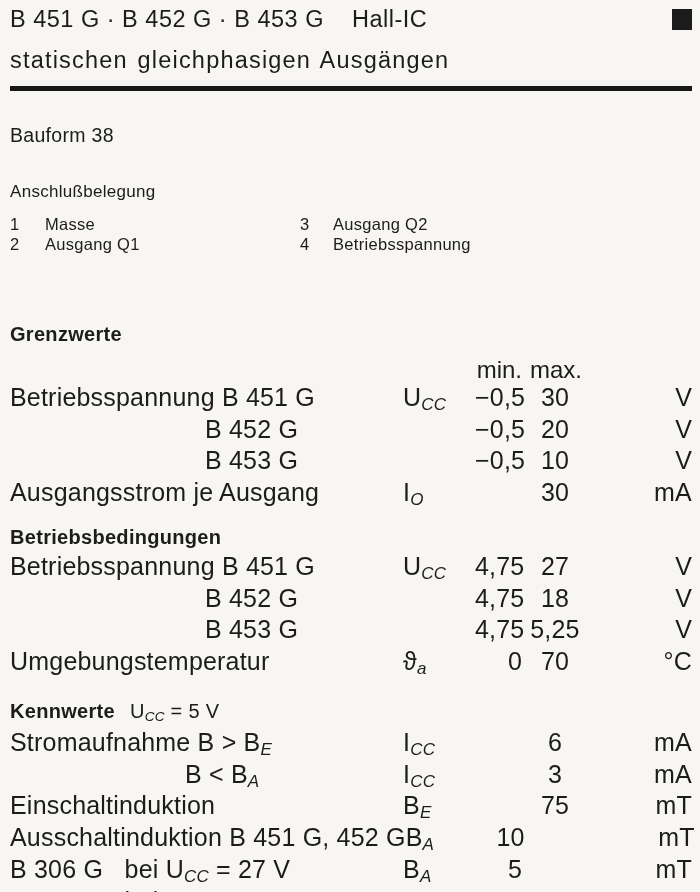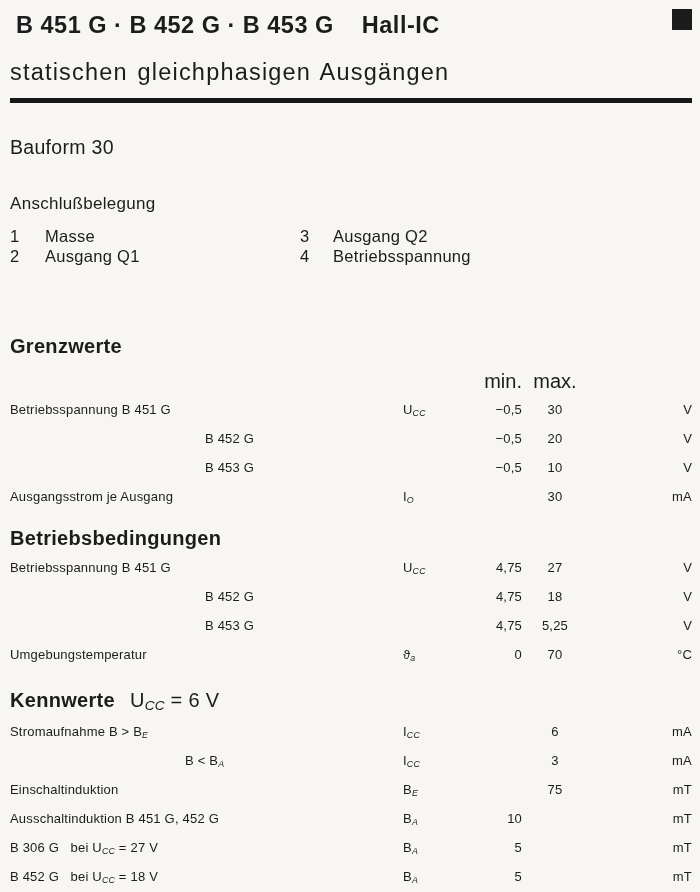--- a/index.html
+++ b/index.html
@@ -6,21 +6,21 @@
   body{
     width:700px;height:892px;overflow:hidden;
     background:#f7f6f2;color:#1c1c1c;
     font-family:"Liberation Sans","DejaVu Sans",sans-serif;
     -webkit-font-smoothing:antialiased;
   }
   .page{padding:6px 8px 0 10px;}
 
   
   .title-row{display:flex;align-items:flex-start;}
-  h1{margin:6px;font-size:23.5px;font-weight:bold;letter-spacing:.5px;white-space:pre;}
+  h1{margin:0;font-size:23.5px;font-weight:normal;letter-spacing:.5px;white-space:pre;}
   .product{margin-left:28px;}
   .corner-square{margin-left:auto;margin-top:3px;width:20px;height:21px;background:#1b1b1b;}
   .subtitle{margin:13px 0 0 0;font-size:23.5px;font-weight:400;line-height:28px;letter-spacing:1.2px;}
   .sub-line1{display:block;word-spacing:6px;}
   .sub-line2{display:block;word-spacing:2px;}
   .thick-rule{margin-top:12px;height:5px;background:#171717;border:0;}
 
   .bauform{margin-top:33px;font-size:19.5px;letter-spacing:.3px;}
 
   
@@ -29,25 +29,25 @@
             font-size:16.5px;line-height:18.5px;letter-spacing:.3px;}
 
   
   .sec-heading{margin:0;font-size:20px;font-weight:bold;letter-spacing:.3px;}
   .sec-note{font-weight:400;margin-left:15px;white-space:pre;}
   section.s0{margin-top:70px;}
   section.s1{margin-top:14px;}
   section.s2{margin-top:19px;}
 
   .minmax-row,.trow{display:grid;grid-template-columns:1fr 72px 55px 62px 100px;}
-  .minmax-row{margin-top:12px;font-size:20px;line-height:21px;}
+  .minmax-row{margin-top:12px;font-size:24px;line-height:21px;}
   .rows{margin-top:5px;}
   .s1 .rows{margin-top:4px;}
   .s2 .rows{margin-top:6px;}
-  .trow{font-size:13px;line-height:25px;letter-spacing:.2px;}
+  .trow{font-size:25px;line-height:25px;letter-spacing:.2px;}
   .c-param{white-space:pre;}
   .p1,.p2{white-space:pre;}
   .indent1 .c-param{padding-left:195px;}
   .indent2 .c-param{padding-left:175px;}
   .c-min,.mm-min{text-align:right;padding-right:8px;}
   .c-max,.mm-max{text-align:center;padding-right:12px;}
   .c-unit{text-align:right;}
   .subsc{font-size:.68em;vertical-align:-0.22em;letter-spacing:.2px;font-style:italic;}
 </style>
 </head>
@@ -59,21 +59,21 @@
     <h1><span>B 451 G · B 452 G · B 453 G</span><span class="product">Hall-IC</span></h1>
     <span class="corner-square"></span>
   </div>
 
   <p class="subtitle">
     <span class="sub-line2">statischen gleichphasigen Ausgängen</span>
   </p>
 
   <div class="thick-rule"></div>
 
-  <div class="bauform">Bauform 30</div>
+  <div class="bauform">Bauform 38</div>
 
   <section class="pinout">
     <div class="pinout-heading">Anschlußbelegung</div>
     <div class="pin-grid" id="pin-grid">
         <span>1</span>
         <span>Masse</span>
         <span>3</span>
         <span>Ausgang Q2</span>
         <span>2</span>
         <span>Ausgang Q1</span>
@@ -159,21 +159,21 @@
     <span class="c-param"><span class="p1">Umgebungstemperatur</span><span class="subsc"></span><span class="p2"></span></span>
     <span class="c-sym"><span>ϑ</span><span class="subsc">a</span></span>
     <span class="c-min">0</span>
     <span class="c-max">70</span>
     <span class="c-unit">°C</span>
   </div>
 </div>
   </section>
 
   <section class="spec-section s2">
-    <h2 class="sec-heading"><span class="sec-title">Kennwerte</span><span class="sec-note"><span>U</span><span class="subsc">CC</span><span> = 6 V</span></span></h2>
+    <h2 class="sec-heading"><span class="sec-title">Kennwerte</span><span class="sec-note"><span>U</span><span class="subsc">CC</span><span> = 5 V</span></span></h2>
 
     <div class="rows">
   <div class="trow">
     <span class="c-param"><span class="p1">Stromaufnahme B &gt; B</span><span class="subsc">E</span><span class="p2"></span></span>
     <span class="c-sym"><span>I</span><span class="subsc">CC</span></span>
     <span class="c-min"></span>
     <span class="c-max">6</span>
     <span class="c-unit">mA</span>
   </div>
 

